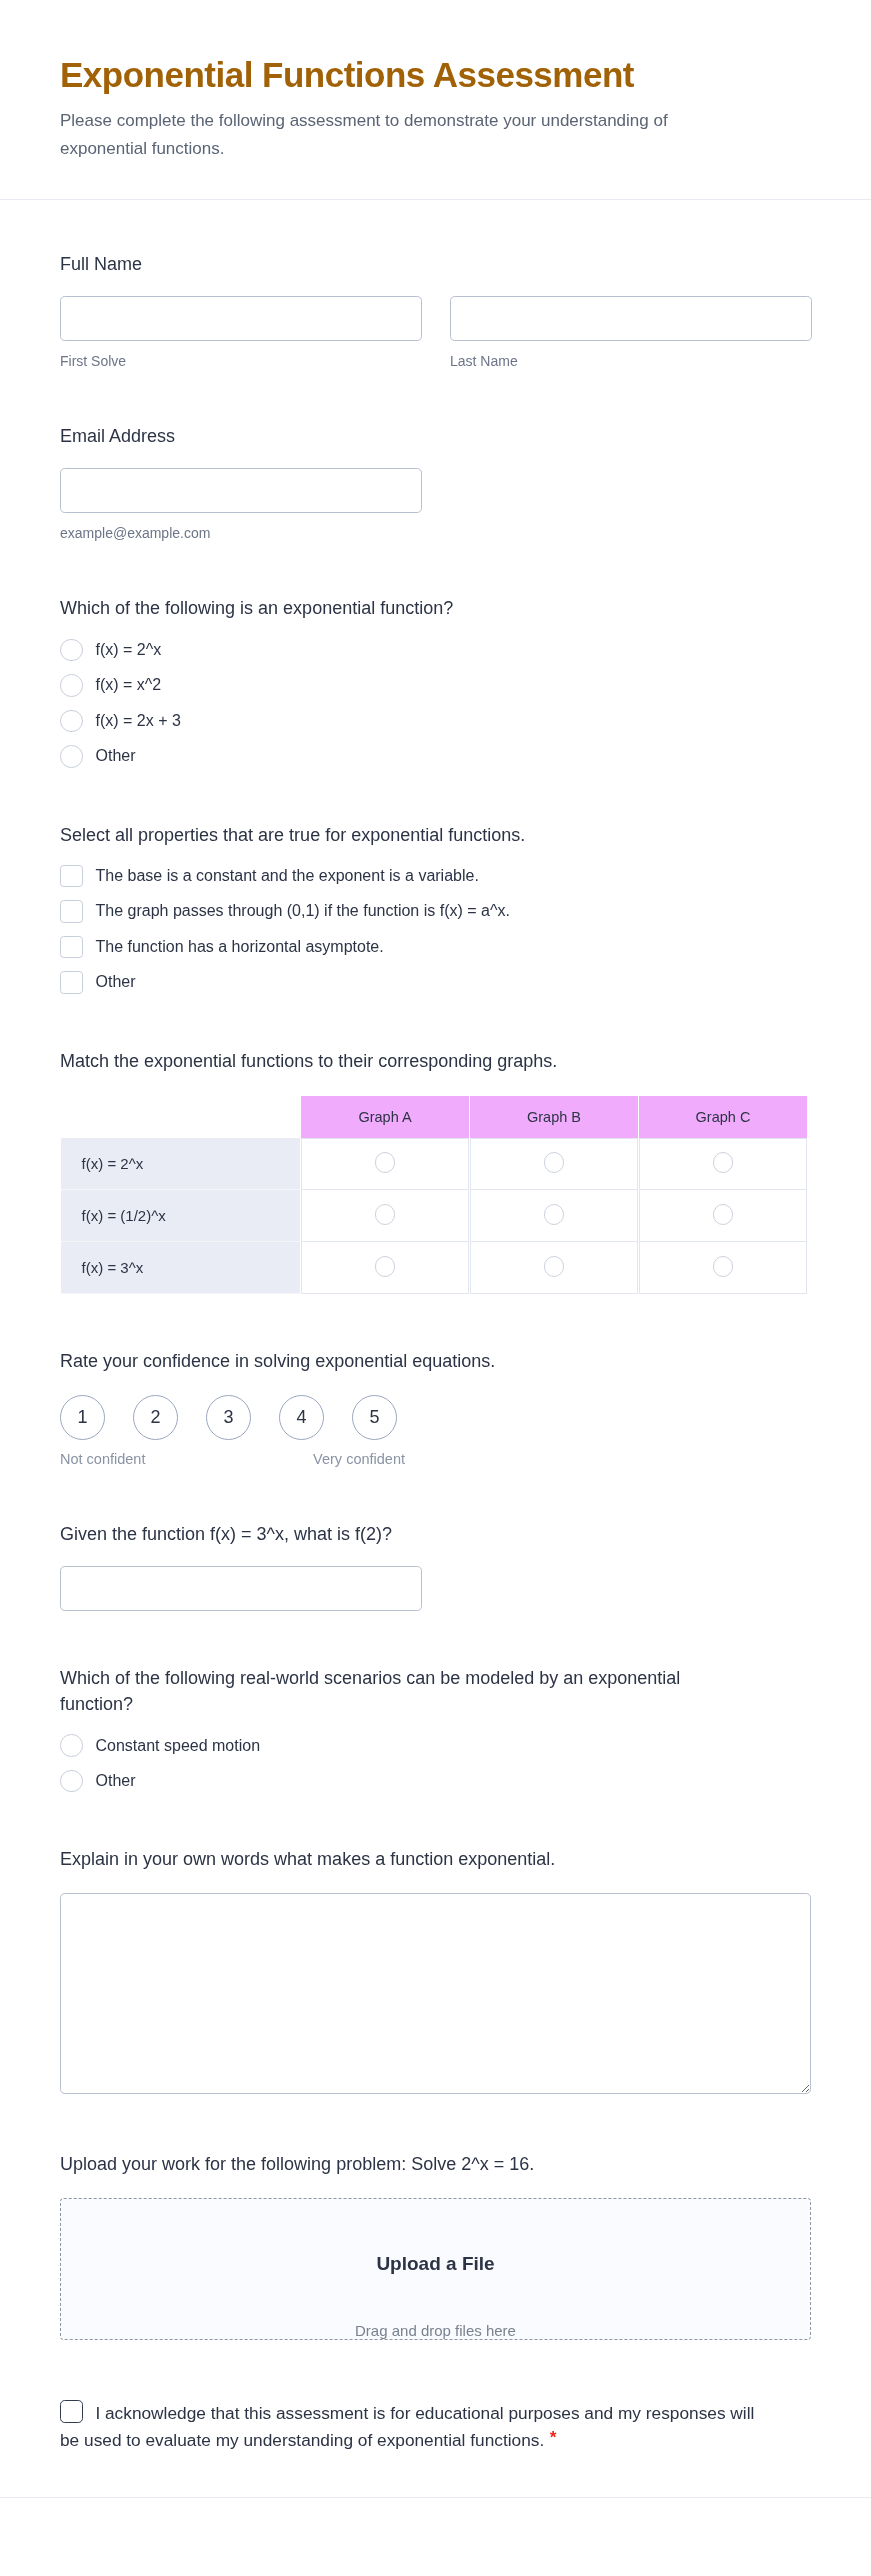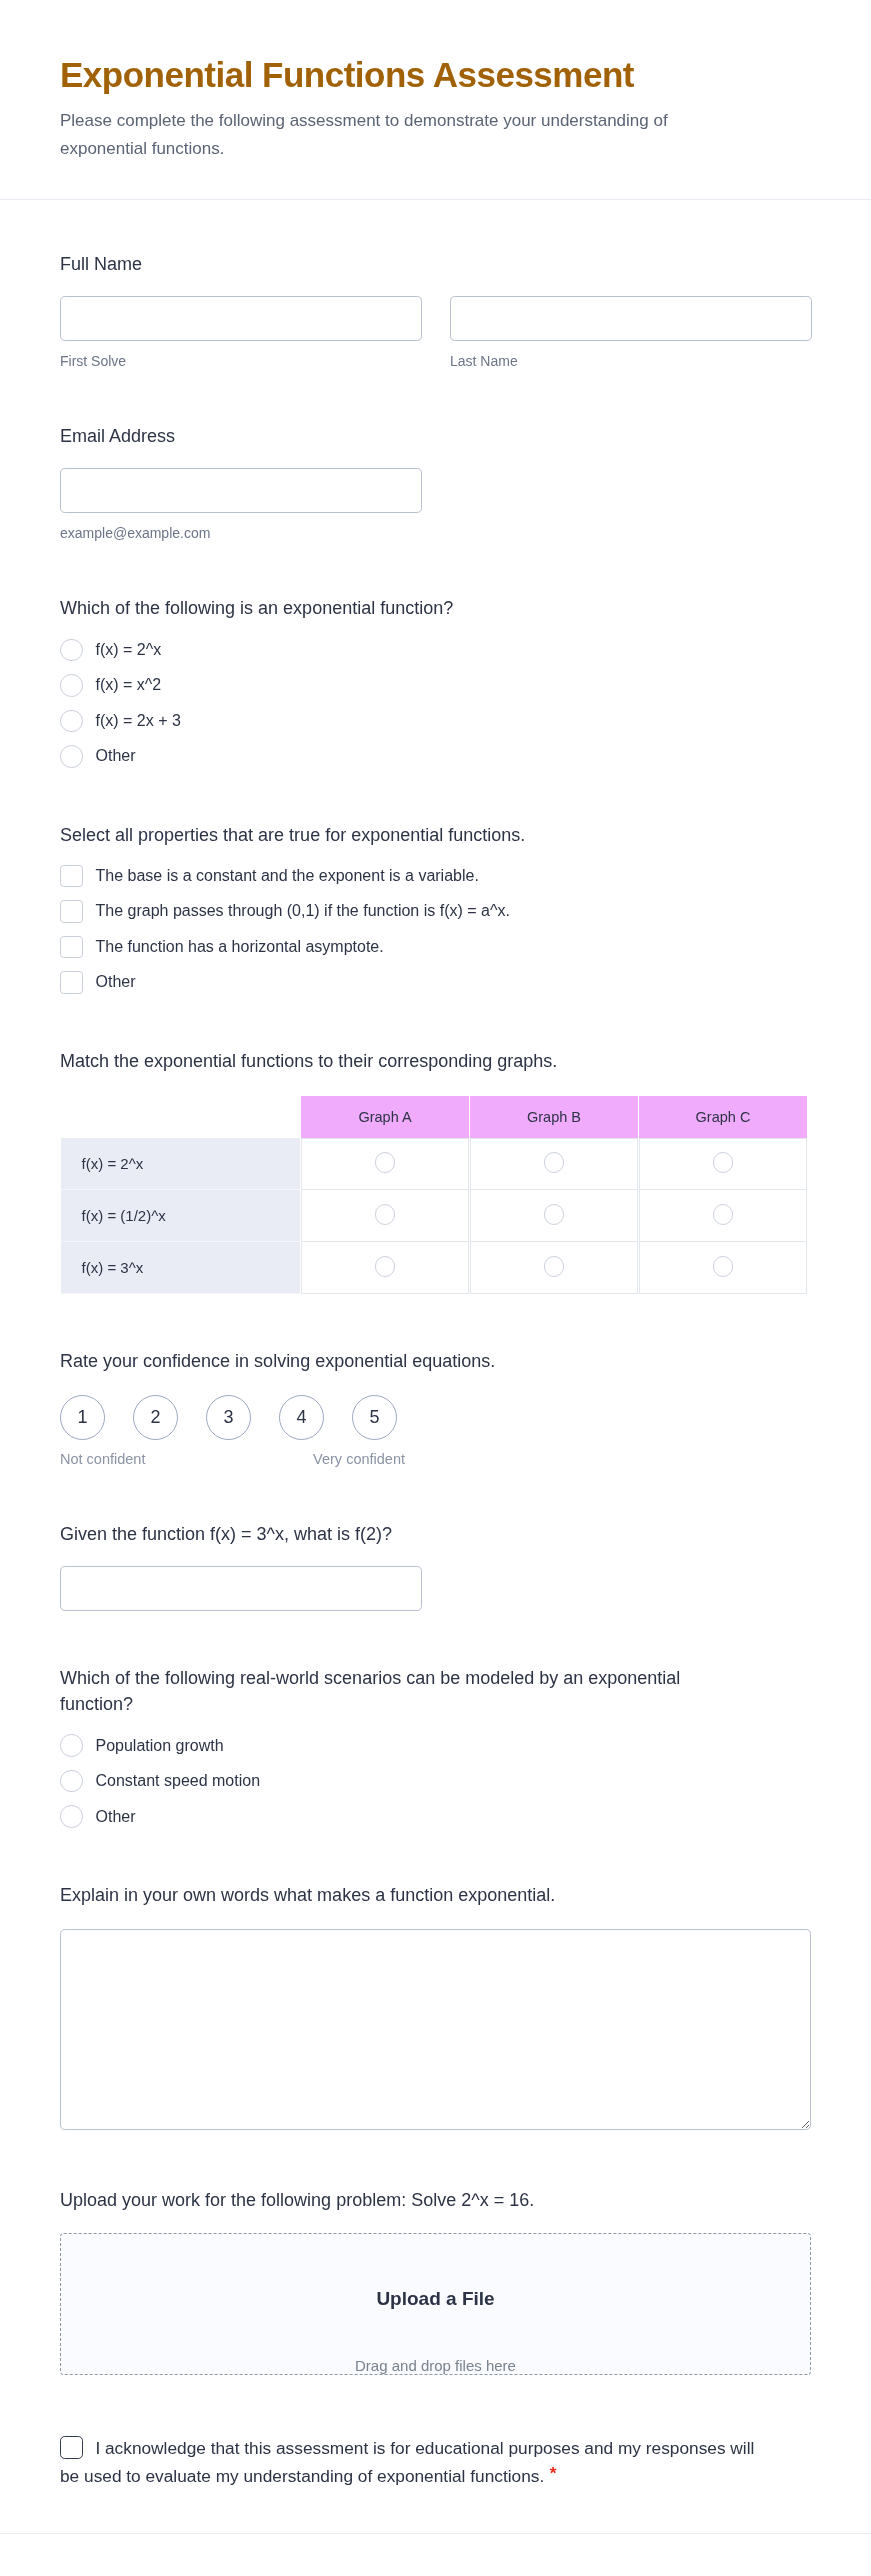--- a/index.html
+++ b/index.html
@@ -316,24 +316,20 @@
     <div class="single-input">
       <input class="text-input" type="text" style="">
     </div>
   </div>
 
   <div class="block">
     <div class="q-label" style="max-width:693px;">Which of the following real-world scenarios can be modeled by an exponential function?</div>
     <div class="options">
       <div class="option-row">
         <span class="radio-circle"></span>
-        <span class="option-label">Population growth</span>
-      </div>
-      <div class="option-row">
-        <span class="radio-circle"></span>
         <span class="option-label">Constant speed motion</span>
       </div>
       <div class="option-row">
         <span class="radio-circle"></span>
         <span class="option-label">Other</span>
       </div>
     </div>
   </div>
 
   <div class="block">

